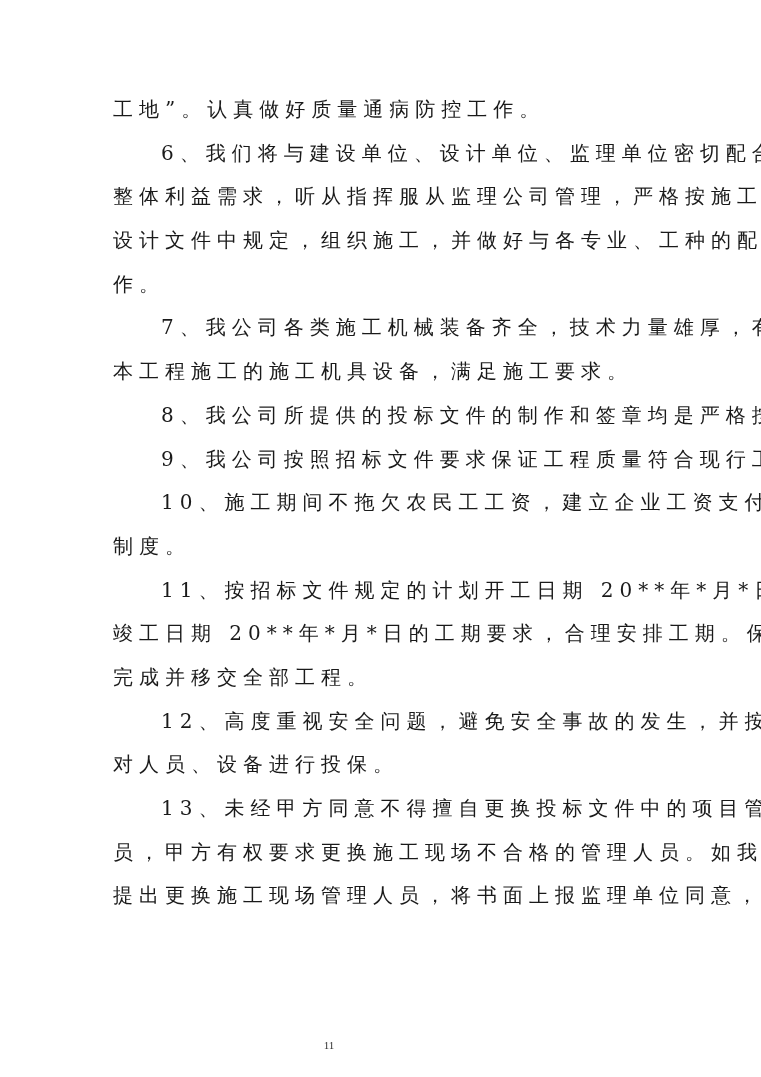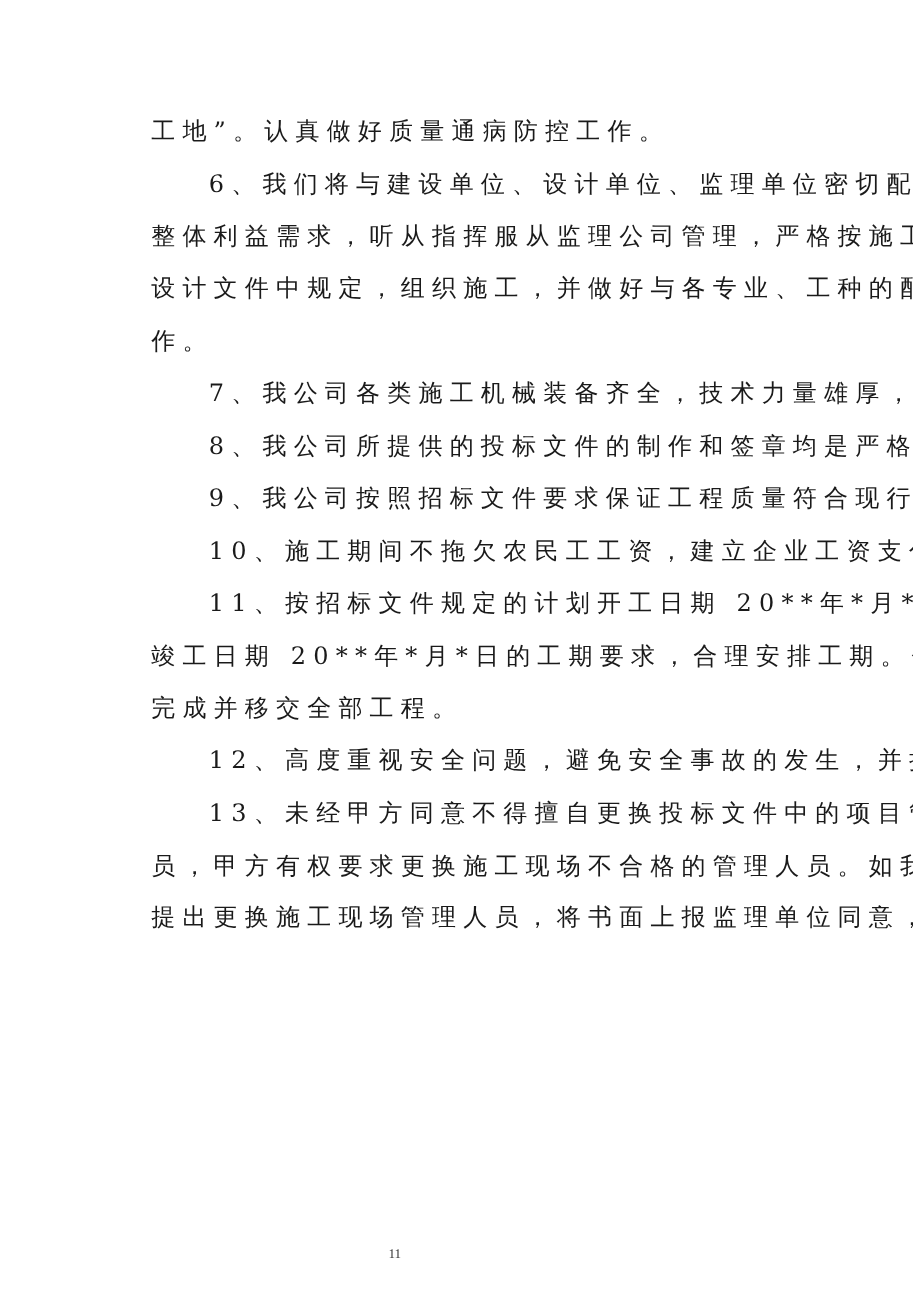--- a/index.html
+++ b/index.html
@@ -27,21 +27,20 @@
       line-height: 43.7px;
       letter-spacing: 6px;
       text-align: justify;
       white-space: normal;
     }
     .line {
       display: block;
       height: 43.7px;
       white-space: nowrap;
       overflow: visible;
-      margin-left: 13px;
     }
     .indent {
       padding-left: 48px;
     }
     .page-number {
       position: absolute;
       left: 0;
       width: 658px;
       top: 1039px;
       text-align: center;
@@ -60,42 +59,45 @@
 
   <div class="para">
     <span class="line indent">6、我们将与建设单位、设计单位、监理单位密切配合服从</span>
     <span class="line">整体利益需求，听从指挥服从监理公司管理，严格按施工组织</span>
     <span class="line">设计文件中规定，组织施工，并做好与各专业、工种的配合工</span>
     <span class="line">作。</span>
   </div>
 
   <div class="para">
     <span class="line indent">7、我公司各类施工机械装备齐全，技术力量雄厚，有适于</span>
+    <span class="line">本工程施工的施工机具设备，满足施工要求。</span>
   </div>
 
   <div class="para">
     <span class="line indent">8、我公司所提供的投标文件的制作和签章均是严格按照招</span>
   </div>
 
   <div class="para">
     <span class="line indent">9、我公司按照招标文件要求保证工程质量符合现行工程施</span>
   </div>
 
   <div class="para">
     <span class="line indent">10、施工期间不拖欠农民工工资，建立企业工资支付信用</span>
+    <span class="line">制度。</span>
   </div>
 
   <div class="para">
     <span class="line indent">11、按招标文件规定的计划开工日期 20**年*月*日，计划</span>
     <span class="line">竣工日期 20**年*月*日的工期要求，合理安排工期。保证按时</span>
     <span class="line">完成并移交全部工程。</span>
   </div>
 
   <div class="para">
     <span class="line indent">12、高度重视安全问题，避免安全事故的发生，并按规定</span>
+    <span class="line">对人员、设备进行投保。</span>
   </div>
 
   <div class="para">
     <span class="line indent">13、未经甲方同意不得擅自更换投标文件中的项目管理人</span>
     <span class="line">员，甲方有权要求更换施工现场不合格的管理人员。如我公司</span>
     <span class="line">提出更换施工现场管理人员，将书面上报监理单位同意，并得</span>
   </div>
 </div>
 
 <div class="page-number">11</div>

